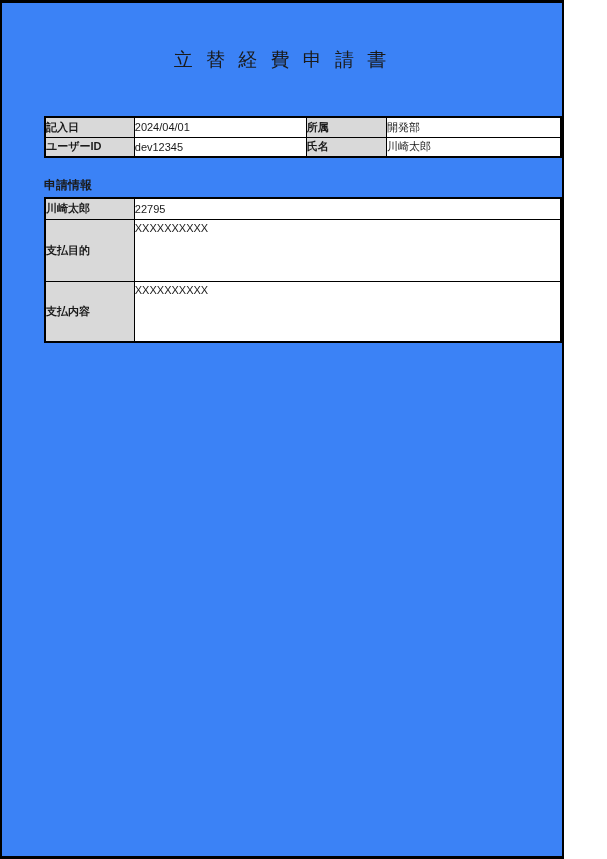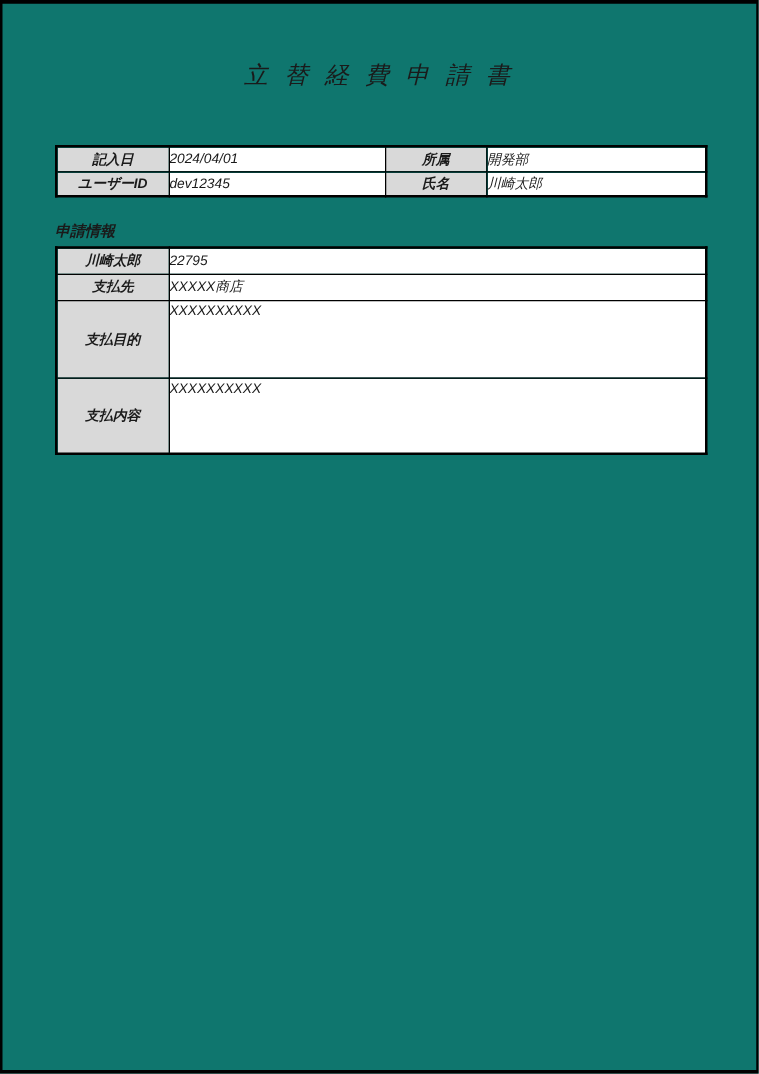--- a/index.html
+++ b/index.html
@@ -3,30 +3,29 @@
 <meta charset="utf-8">
 <style>
   html, body {
     margin: 0;
     padding: 0;
     background: #ffffff;
     font-family: "Liberation Sans", "DejaVu Sans", sans-serif;
   }
   .page {
     position: relative;
-    width: 607px;
+    width: 564px;
     height: 859px;
     box-sizing: border-box;
-    background: #0f766e;
+    background: #3b82f6;
     border-top: 3px solid #000000;
     border-bottom: 3px solid #000000;
     border-left: 2px solid #000000;
     border-right: 2px solid #000000;
     overflow: hidden;
-    font-style: italic;
   }
   .doc-title {
     position: absolute;
     top: 44px;
     left: 0;
     right: 0;
     margin: 0;
     text-align: center;
     font-size: 19px;
     font-weight: 500;
@@ -44,21 +43,20 @@
     color: #1a1a1a;
   }
   table.tbl td {
     border: 1px solid #000000;
     padding: 0;
     overflow: hidden;
   }
   td.hd {
     background: #d9d9d9;
     font-weight: bold;
-    text-align: center;
     vertical-align: middle;
   }
   td.vl {
     background: #ffffff;
     text-align: left;
     vertical-align: middle;
     padding-left: 6px;
     margin-top: 48px;
   }
   td.vl.top {
@@ -116,24 +114,20 @@
   <table class="tbl app-tbl">
     <colgroup>
       <col style="width:90px">
         <col style="width:430px">
     </colgroup>
     <tbody>
       <tr class="r-small">
         <td class="hd">川崎太郎</td>
         <td class="vl">22795</td>
       </tr>
-      <tr class="r-small">
-        <td class="hd">支払先</td>
-        <td class="vl">XXXXX商店</td>
-      </tr>
       <tr class="r-tall1">
         <td class="hd">支払目的</td>
         <td class="vl top">XXXXXXXXXX</td>
       </tr>
       <tr class="r-tall2">
         <td class="hd">支払内容</td>
         <td class="vl top">XXXXXXXXXX</td>
       </tr>
     </tbody>
   </table>

